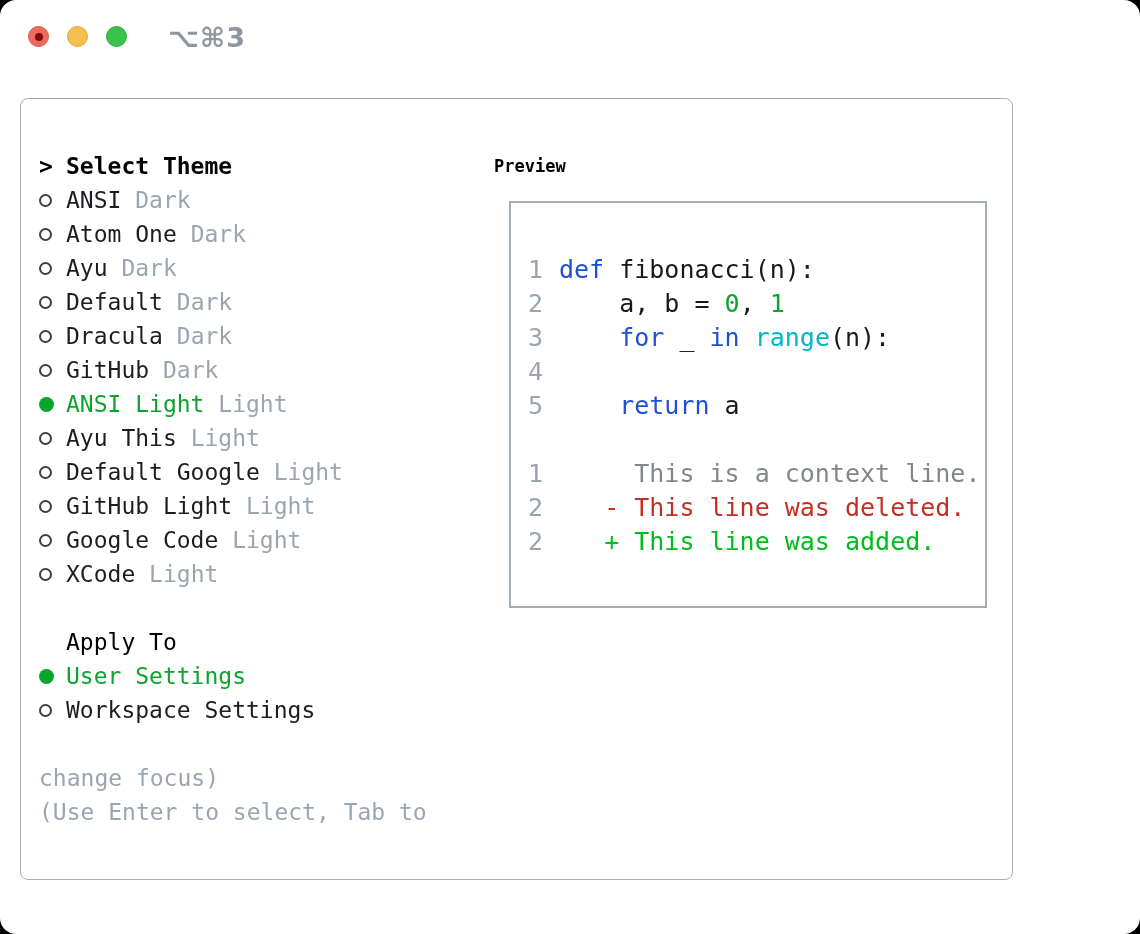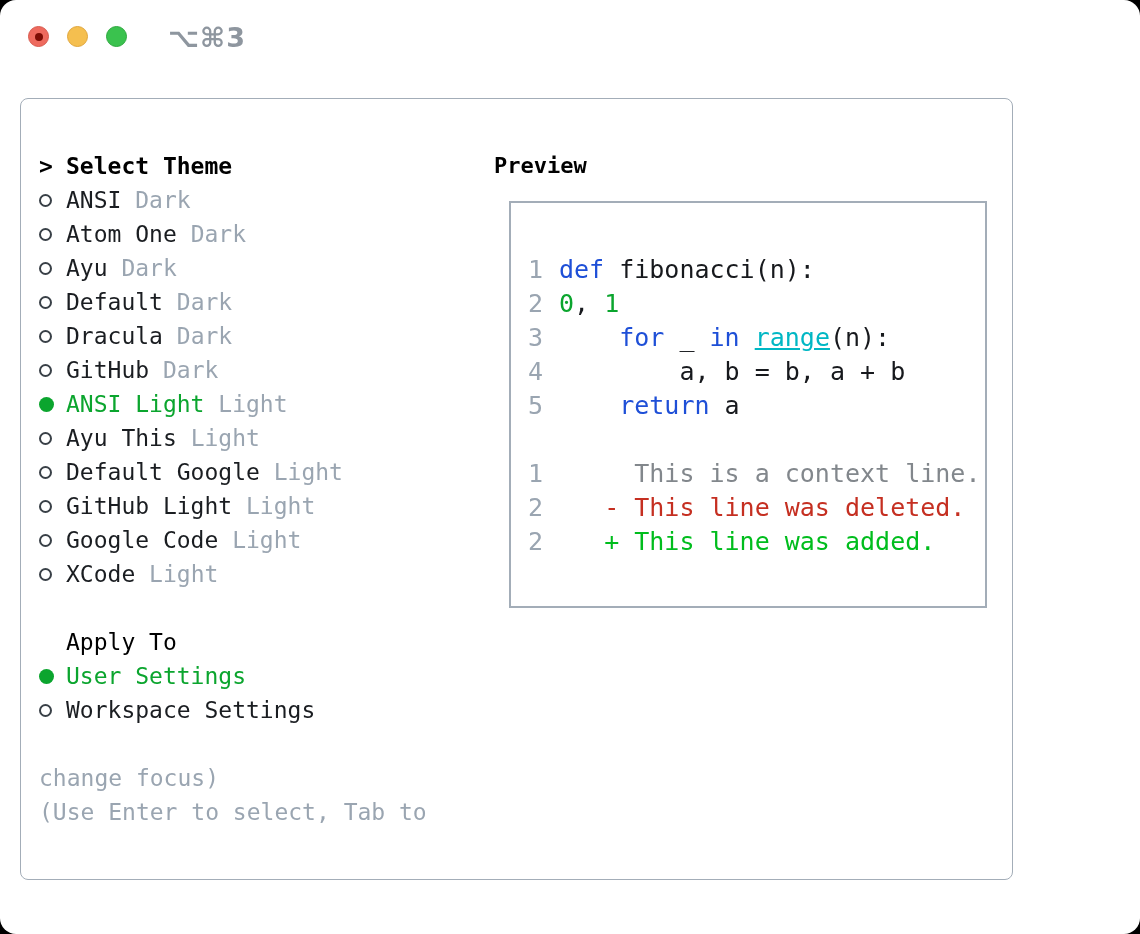--- a/index.html
+++ b/index.html
@@ -41,29 +41,29 @@
   .theme-name{color:var(--text);}
   .theme-name.selected{color:var(--accent);}
   .theme-tag{color:var(--muted);}
   .opt-label{color:var(--text);}
   .opt-label.selected{color:var(--accent);}
   .apply-hdr{color:#000;}
   .help{color:var(--muted);}
 
   
   .preview-title{position:absolute;left:473px;top:50px;height:34px;line-height:34px;
-    font-size:22px;font-weight:bold;color:#000;}
+    font-size:17px;font-weight:bold;color:#000;}
   .preview-box{position:absolute;left:488px;top:102px;width:478px;height:407px;
     border:2px solid var(--border);box-sizing:border-box;background:#fff;
     padding:50px 0 0 17px;overflow:hidden;}
   .pvrow{height:34px;line-height:34px;display:flex;white-space:pre;font-size:25px;}
   .ln{display:inline-block;width:15px;flex:0 0 15px;margin-right:16px;color:var(--muted);text-align:left;}
   .tok-plain{color:#17191d;}
   .tok-keyword{color:var(--kw);}
-  .tok-builtin{color:var(--fn);text-decoration:underline;}
+  .tok-builtin{color:var(--fn);}
   .tok-number{color:var(--num);}
   .diff-context{color:var(--ctx);}
   .diff-deleted{color:var(--del);}
   .diff-added{color:var(--add);}
 </style>
 </head>
 <body>
 
 <div class="stage">
   <div class="window">
@@ -112,23 +112,23 @@
             <div class="row help">change focus)</div>
             <div class="row help">(Use Enter to select, Tab to</div>
           </div>
       </div>
 
       <div class="preview-title">Preview</div>
 
       <div class="preview-box">
         <div id="code-lines">
             <div class="pvrow"><span class="ln">1</span><span class="tok-keyword">def</span><span class="tok-plain"> fibonacci(n):</span></div>
-            <div class="pvrow"><span class="ln">2</span><span class="tok-number">0</span><span class="tok-plain">, </span><span class="tok-number">1</span></div>
+            <div class="pvrow"><span class="ln">2</span><span class="tok-plain">    a, b = </span><span class="tok-number">0</span><span class="tok-plain">, </span><span class="tok-number">1</span></div>
             <div class="pvrow"><span class="ln">3</span><span class="tok-plain">    </span><span class="tok-keyword">for</span><span class="tok-plain"> _ </span><span class="tok-keyword">in</span><span class="tok-plain"> </span><span class="tok-builtin">range</span><span class="tok-plain">(n):</span></div>
-            <div class="pvrow"><span class="ln">4</span><span class="tok-plain">        a, b = b, a + b</span></div>
+            <div class="pvrow"><span class="ln">4</span></div>
             <div class="pvrow"><span class="ln">5</span><span class="tok-plain">    </span><span class="tok-keyword">return</span><span class="tok-plain"> a</span></div>
           </div>
         <div class="pvrow"></div>
         <div id="diff-lines">
             <div class="pvrow"><span class="ln">1</span><span class="diff-context">     This is a context line.</span></div>
             <div class="pvrow"><span class="ln">2</span><span class="diff-deleted">   - This line was deleted.</span></div>
             <div class="pvrow"><span class="ln">2</span><span class="diff-added">   + This line was added.</span></div>
           </div>
       </div>
 

